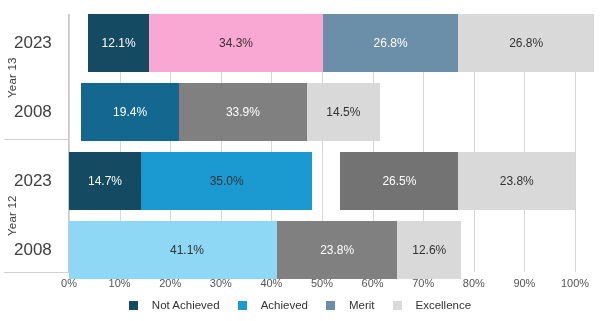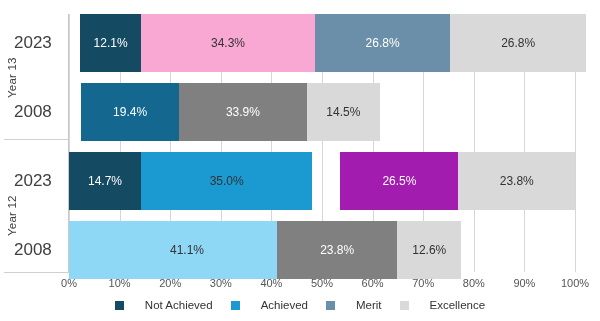--- a/index.html
+++ b/index.html
@@ -113,21 +113,21 @@
     width: 600px;
     display: flex;
     justify-content: center;
     align-items: center;
     gap: 18px;
   }
 
   .legend-item {
     display: flex;
     align-items: center;
-    gap: 21px;
+    gap: 14px;
   }
 
   .legend-swatch {
     width: 9px;
     height: 9px;
     display: inline-block;
   }
 
   .legend-text {
     font-size: 11.5px;
@@ -146,35 +146,35 @@
       <div class="gridline" style="left: 50.6px;"></div>
       <div class="gridline" style="left: 101.2px;"></div>
       <div class="gridline" style="left: 151.8px;"></div>
       <div class="gridline" style="left: 202.4px;"></div>
       <div class="gridline" style="left: 253px;"></div>
       <div class="gridline" style="left: 303.6px;"></div>
       <div class="gridline" style="left: 354.2px;"></div>
       <div class="gridline" style="left: 404.8px;"></div>
       <div class="gridline" style="left: 455.4px;"></div>
       <div class="gridline" style="left: 506px;"></div>
-      <div class="bar" style="top: 0px; left: 0px; width: 506px; padding-left: 11px;">
+      <div class="bar" style="top: 0px; left: 8px; width: 506px; padding-left: 11px;">
         <div class="seg seg-label-light" style="width: 61.226px; background: rgb(21, 74, 99);">12.1%</div>
         <div class="seg seg-label-dark" style="width: 173.558px; background: #f9a8d4;">34.3%</div>
         <div class="seg seg-label-light" style="width: 135.608px; background: rgb(107, 143, 168);">26.8%</div>
         <div class="seg seg-label-dark" style="width: 135.608px; background: rgb(217, 217, 217);">26.8%</div>
       </div>
       <div class="bar" style="top: 69px; left: 12px; width: 506px;">
         <div class="seg seg-label-light" style="width: 98.164px; background: rgb(20, 104, 143);">19.4%</div>
         <div class="seg seg-label-light" style="width: 127.512px; background: rgb(128, 128, 128);">33.9%</div>
         <div class="seg seg-label-dark" style="width: 73.37px; background: rgb(217, 217, 217);">14.5%</div>
       </div>
       <div class="bar" style="top: 138px; left: 0px; width: 506px;">
         <div class="seg seg-label-light" style="width: 74.382px; background: rgb(21, 74, 99);">14.7%</div>
         <div class="seg seg-label-dark" style="width: 177.1px; background: rgb(27, 154, 209);">35.0%</div>
-        <div class="seg seg-label-light" style="width: 122px; background: #a21caf; margin-left: 28px;">26.5%</div>
+        <div class="seg seg-label-light" style="width: 122px; background: #737373; margin-left: 28px;">26.5%</div>
         <div class="seg seg-label-dark" style="width: 120.428px; background: rgb(217, 217, 217);">23.8%</div>
       </div>
       <div class="bar" style="top: 207px; left: 0px; width: 506px;">
         <div class="seg seg-label-dark" style="width: 207.966px; background: rgb(143, 216, 245); padding-left: 28px;">41.1%</div>
         <div class="seg seg-label-light" style="width: 120.428px; background: rgb(128, 128, 128);">23.8%</div>
         <div class="seg seg-label-dark" style="width: 63.756px; background: rgb(217, 217, 217);">12.6%</div>
       </div>
     </div>
 
   <div id="overlay">

